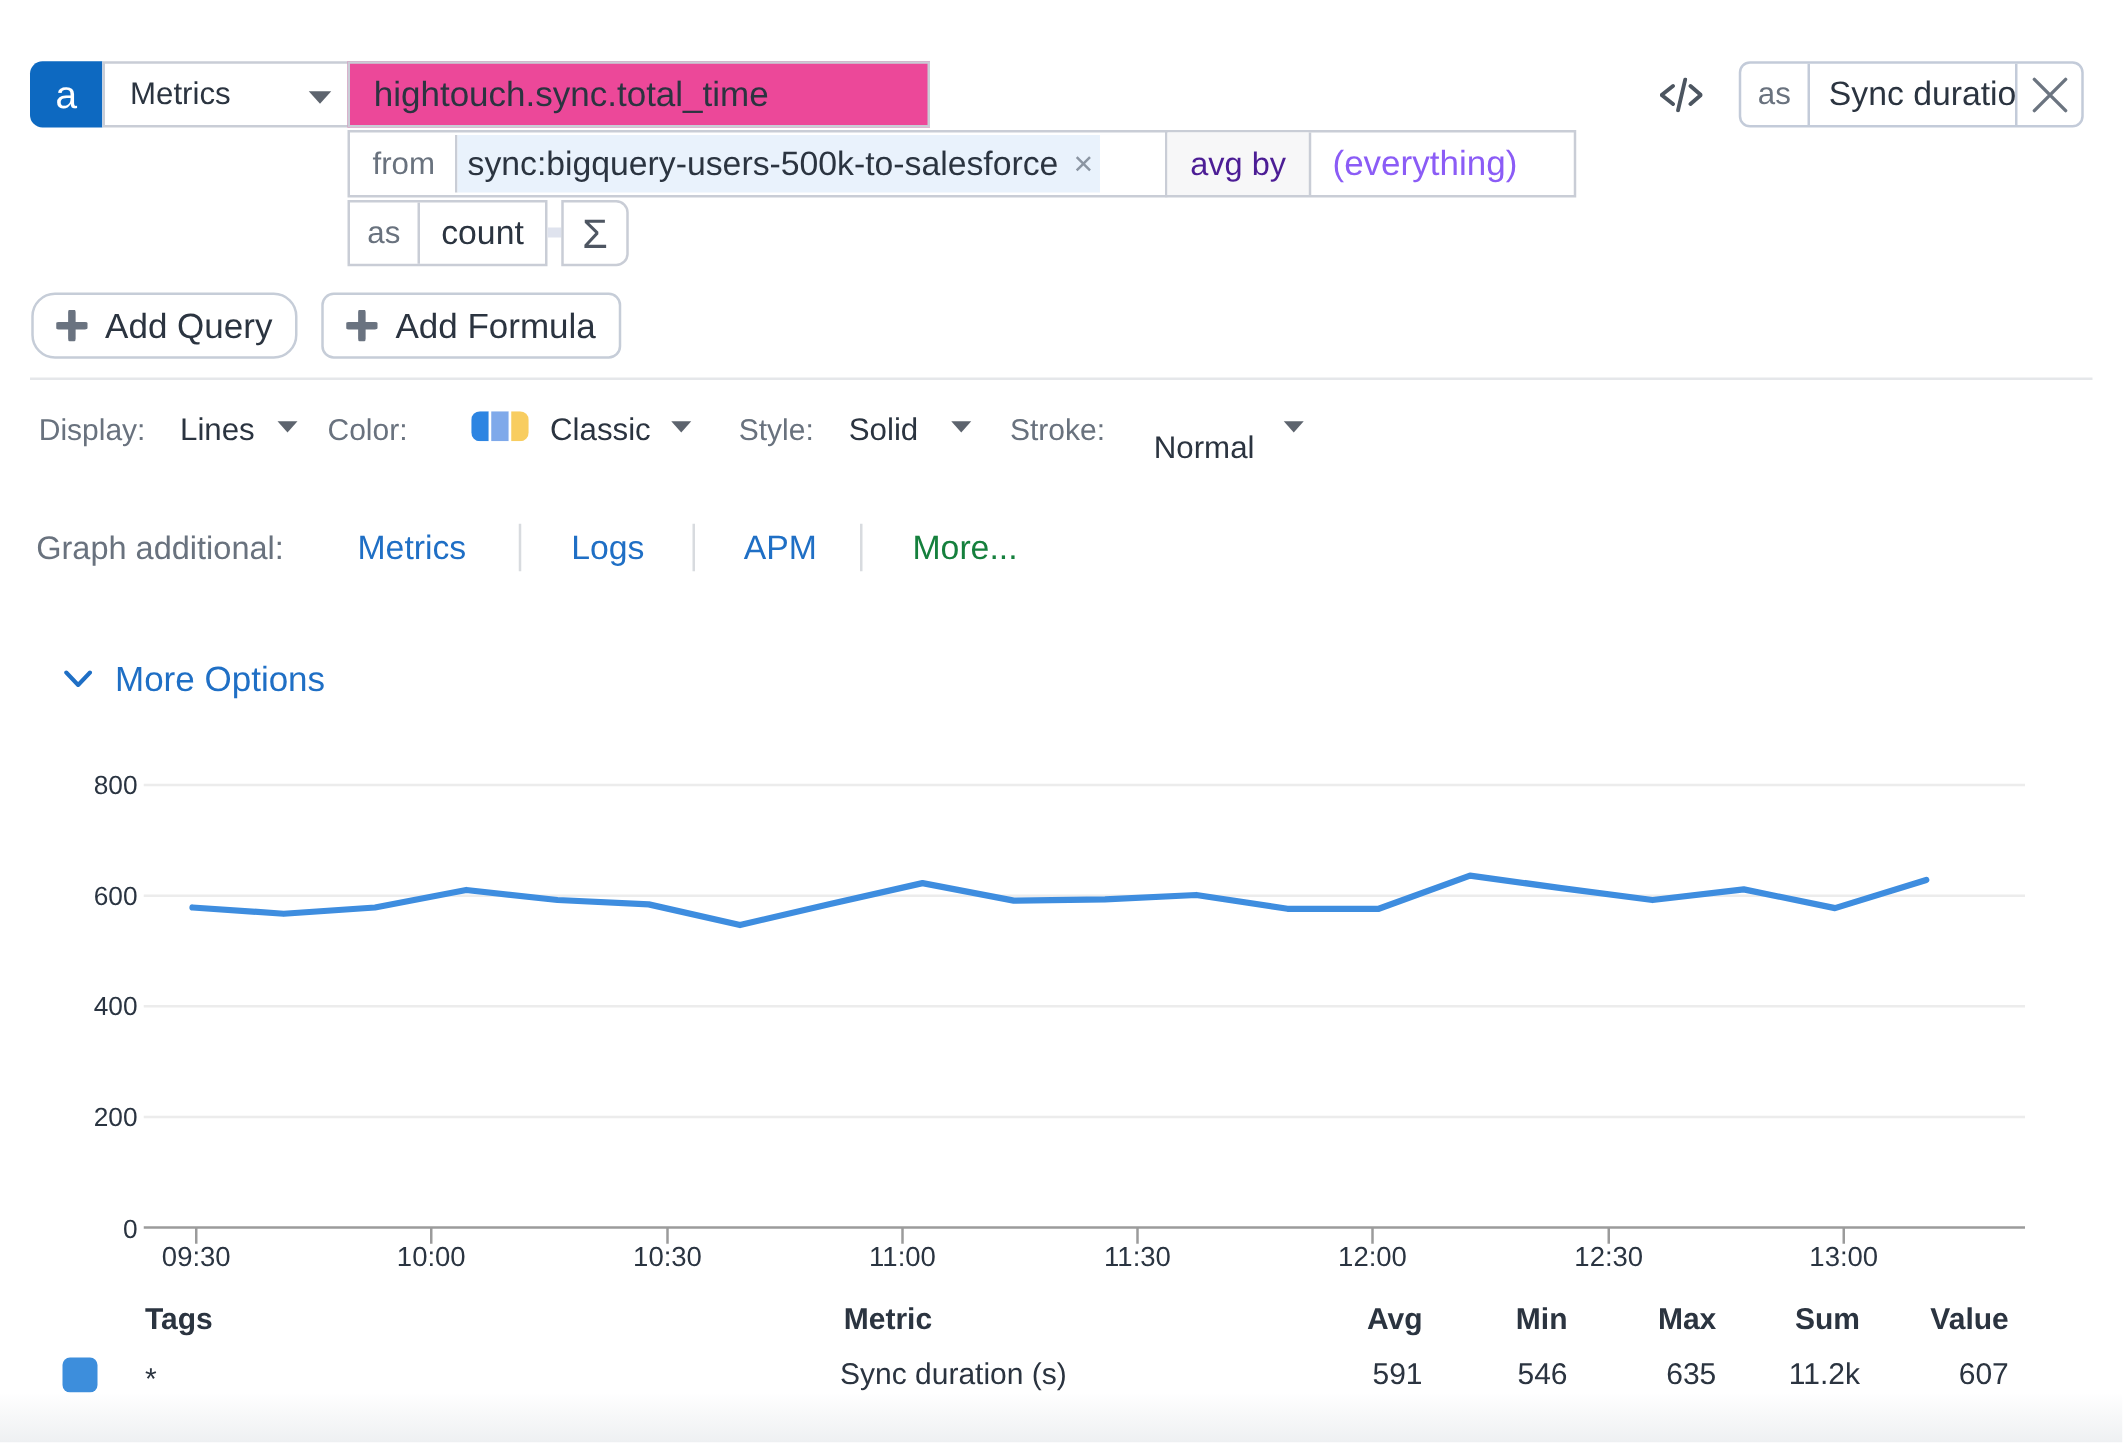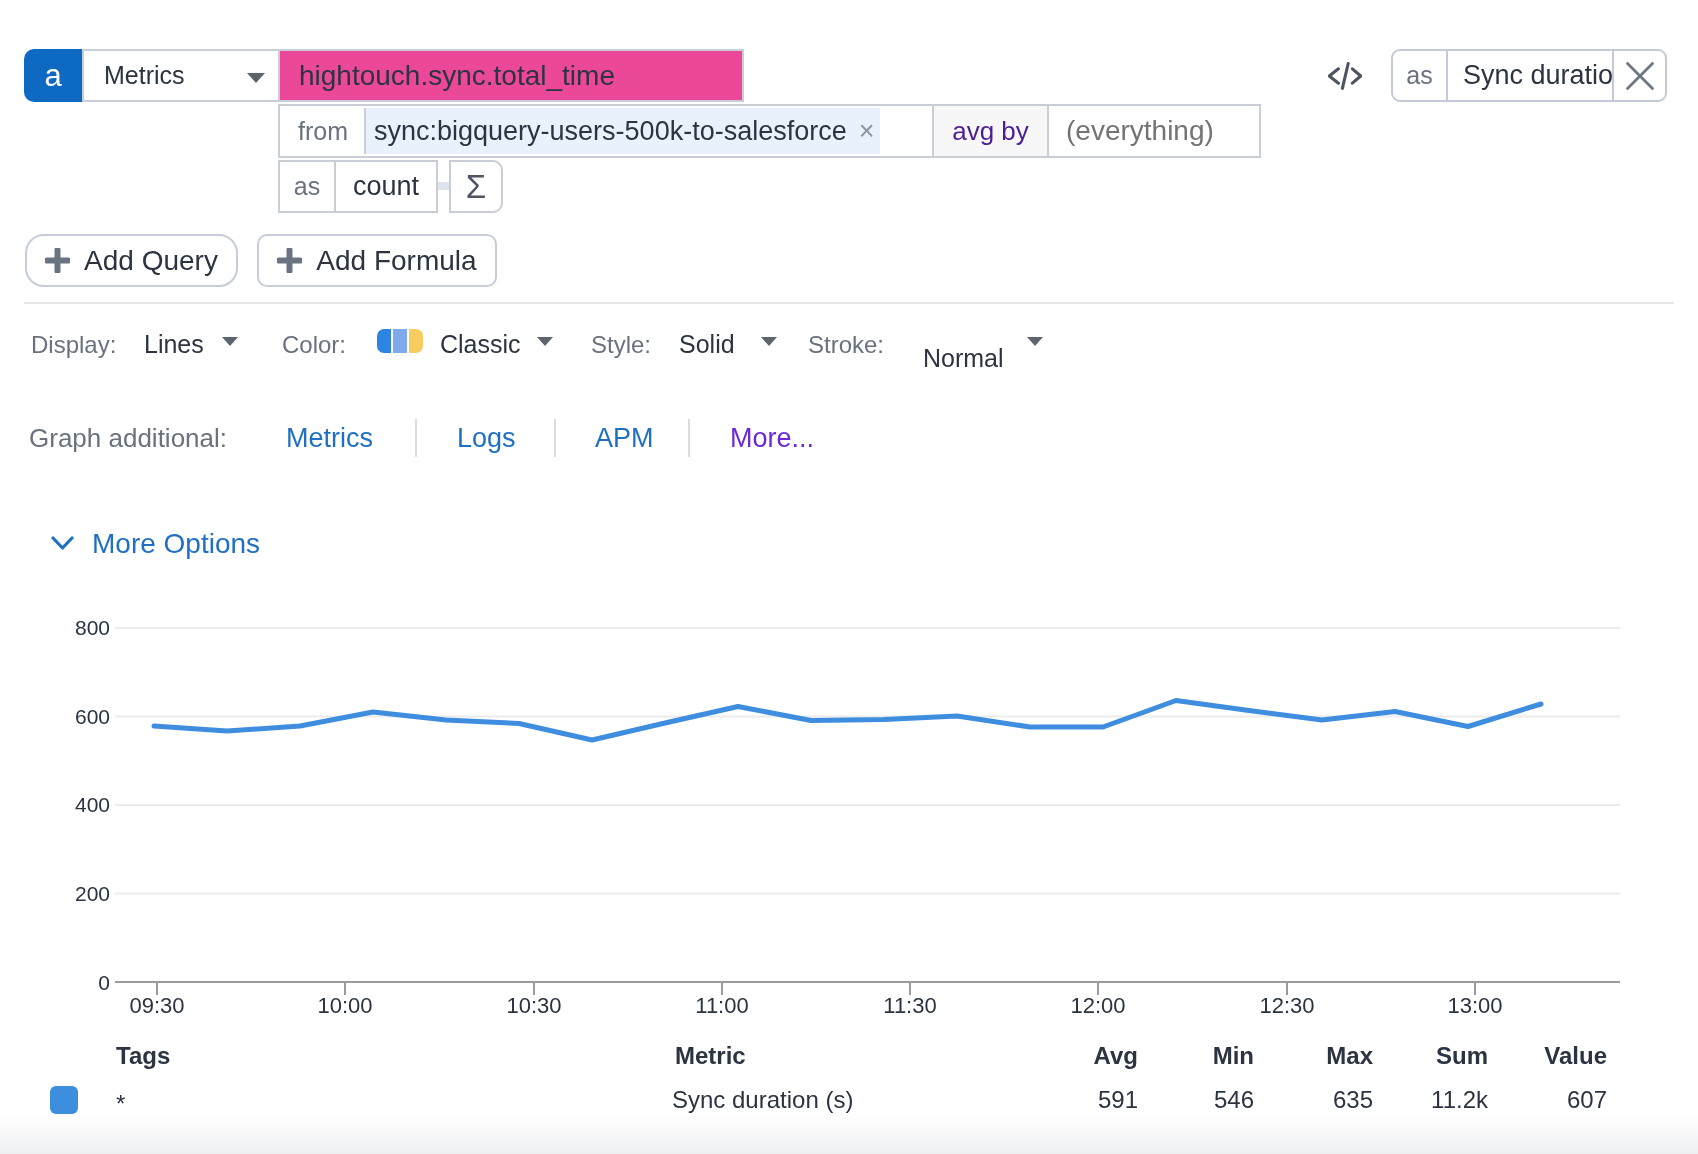--- a/index.html
+++ b/index.html
@@ -49,21 +49,21 @@
   <div class="vline"></div>
   <div style="width:514px;align-self:stretch;background:#e9f2fc;display:flex;align-items:center;">
     <span class="dark" style="font-size:27px;margin-left:8px;white-space:nowrap;">sync:bigquery-users-500k-to-salesforce</span>
     <span style="font-size:27px;color:#8b95a2;margin-left:12px;">×</span>
   </div>
 </div>
 <div class="row-box" style="left:932px;top:104px;width:329px;height:54px;">
   <div style="width:113px;align-self:stretch;background:#f7f7f8;display:flex;align-items:center;justify-content:center;font-size:26px;color:#4c1d95;">avg by</div>
   <div class="vline"></div>
   <div style="flex:1;align-self:stretch;display:flex;align-items:center;">
-    <span style="font-size:28px;color:#737373;margin-left:17px;">(everything)</span>
+    <span style="font-size:28px;color:#8b5cf6;margin-left:17px;">(everything)</span>
   </div>
 </div>
 
 <div class="row-box" style="left:278px;top:160px;width:160px;height:53px;">
   <div style="width:54px;align-self:stretch;display:flex;align-items:center;justify-content:center;font-size:25px;color:#69727e;">as</div>
   <div class="vline"></div>
   <div class="dark" style="flex:1;text-align:center;font-size:27px;">count</div>
 </div>
 <div class="abs" style="left:438px;top:182px;width:11px;height:8px;background:#dfe3ee;"></div>
 <div class="row-box" style="left:449px;top:160px;width:54px;height:53px;border-radius:0 10px 10px 0;justify-content:center;">
@@ -82,21 +82,21 @@
     </svg>
   <span class="dark" style="font-size:28px;">Add Formula</span>
 </div>
 
 <div class="abs" style="left:24px;top:302px;width:1650px;height:2px;background:#e5e7ea;"></div>
 
 <div class="abs" style="left:0;top:328px;width:1698px;height:30px;">
   <span class="abs gray" style="left:31px;font-size:24px;top:3px;">Display:</span>
   <span class="abs dark" style="left:144px;font-size:25px;top:2px;">Lines</span>
   <div class="caret" style="position:absolute;left:222px;top:9px;border-left-width:8px;border-right-width:8px;border-top-width:9px;"></div>
-  <span class="abs gray" style="left:282px;font-size:24px;top:3px;">Color:</span>
+  <span class="abs gray" style="left:262px;font-size:24px;top:3px;">Color:</span>
 
   <div class="abs" style="left:377px;top:1px;width:46px;height:24px;border-radius:7px;overflow:hidden;display:flex;">
     <div style="width:14px;background:#2d85e2;"></div>
     <div style="width:2px;background:#fff;"></div>
     <div style="width:14px;background:#7fa9ea;"></div>
     <div style="width:2px;background:#fff;"></div>
     <div style="width:14px;background:#f8cd60;"></div>
   </div>
   <span class="abs dark" style="left:440px;font-size:25px;top:2px;">Classic</span>
   <div class="caret" style="position:absolute;left:537px;top:9px;border-left-width:8px;border-right-width:8px;border-top-width:9px;"></div>
@@ -109,21 +109,21 @@
 </div>
 
 <div class="abs" style="left:0;top:423px;width:1698px;height:32px;">
   <span class="abs gray" style="left:29px;font-size:26px;">Graph additional:</span>
   <span class="abs" style="left:286px;font-size:27px;color:#1f6fc5;">Metrics</span>
   <div class="abs" style="left:415px;top:-4px;width:2px;height:38px;background:#d8dbdf;"></div>
   <span class="abs" style="left:457px;font-size:27px;color:#1f6fc5;">Logs</span>
   <div class="abs" style="left:554px;top:-4px;width:2px;height:38px;background:#d8dbdf;"></div>
   <span class="abs" style="left:595px;font-size:27px;color:#1f6fc5;">APM</span>
   <div class="abs" style="left:688px;top:-4px;width:2px;height:38px;background:#d8dbdf;"></div>
-  <span class="abs" style="left:730px;font-size:27px;color:#6d28d9;">More...</span>
+  <span class="abs" style="left:730px;font-size:27px;color:#15803d;">More...</span>
 </div>
 
 <div class="abs" style="left:0;top:528px;width:1698px;height:32px;">
   <svg class="abs" style="left:51px;top:8px;" width="23" height="15" viewBox="0 0 23 15">
       <path d="M2 2 L11.5 12 L21 2" fill="none" stroke="#1f6fc5" stroke-width="3.2" stroke-linecap="round" stroke-linejoin="round"></path>
     </svg>
   <span class="abs" style="left:92px;font-size:28px;color:#1f6fc5;">More Options</span>
 </div>
 
 <svg class="abs" style="left:0;top:600px;" width="1698" height="430" viewBox="0 600 1698 430">

